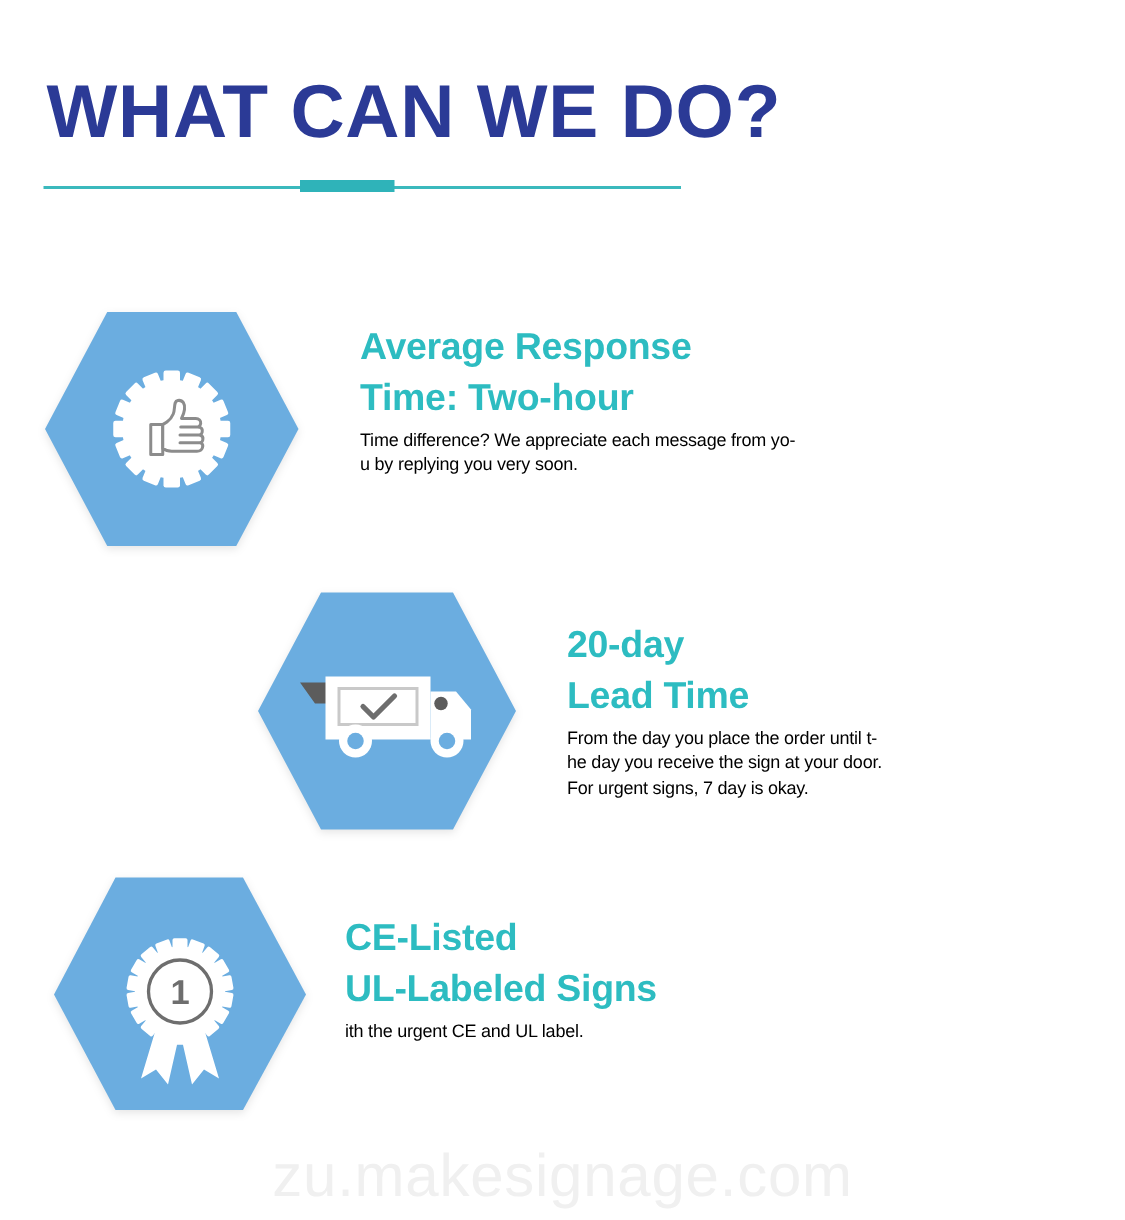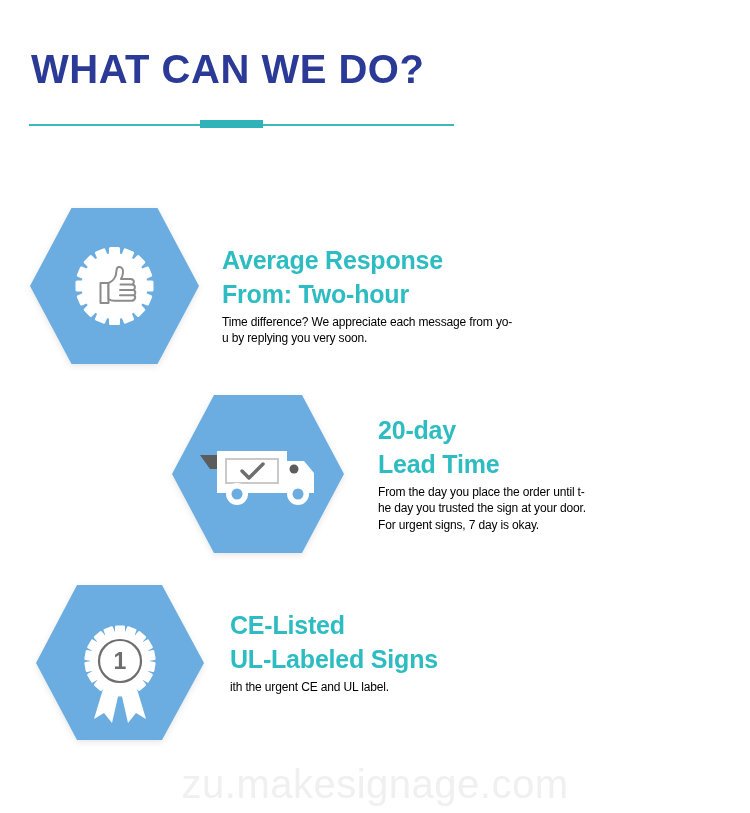--- a/index.html
+++ b/index.html
@@ -15,21 +15,21 @@
   #page {
     position:relative;
     width:750px; height:813px;
     background:#ffffff;
   }
 
   
   .page-title {
     position:absolute;
     left:31px; top:48px;
-    font-size:40px;
+    font-size:50px;
     font-weight:bold;
     letter-spacing:0.5px;
     color:#2b3a96;
     white-space:nowrap;
     line-height:1.05;
   }
 
   
   .divider {
     position:absolute;
@@ -72,21 +72,21 @@
     color:#000000;
     font-size:12px;
     line-height:1.37;
     letter-spacing:-0.15px;
     margin-top:3px;
   }
   .feature-body div { white-space:nowrap; }
 
   
   #feature-1 .hex-wrap { left:28px;  top:206px; }
-  #feature-1 .feature-text { left:222px; top:214px;margin-top:29px; }
+  #feature-1 .feature-text { left:240px; top:214px; }
 
   #feature-2 .hex-wrap { left:170px; top:393px; }
   #feature-2 .feature-text { left:378px; top:413px; }
 
   #feature-3 .hex-wrap { left:34px;  top:583px; }
   #feature-3 .feature-text { left:230px; top:608px; }
 
   
   .watermark {
     position:absolute;
@@ -147,21 +147,21 @@
             <path d="M23.5,25 L37,25"></path>
             <path d="M23.5,30.2 L37.4,30.2"></path>
           </g>
         </g>
       </svg>
     </div>
 
     <div class="feature-text">
       <div class="feature-heading">
         <div>Average Response</div>
-        <div>From: Two-hour</div>
+        <div>Time: Two-hour</div>
       </div>
       <div class="feature-body">
         <div>Time difference? We appreciate each message from yo-</div>
         <div>u by replying you very soon.</div>
       </div>
     </div>
   </div>
 
   <div class="feature" id="feature-2">
 
@@ -186,21 +186,21 @@
       </svg>
     </div>
 
     <div class="feature-text">
       <div class="feature-heading">
         <div>20-day</div>
         <div>Lead Time</div>
       </div>
       <div class="feature-body">
         <div>From the day you place the order until t-</div>
-        <div>he day you trusted the sign at your door.</div>
+        <div>he day you receive the sign at your door.</div>
         <div>For urgent signs, 7 day is okay.</div>
       </div>
     </div>
   </div>
 
   <div class="feature" id="feature-3">
 
     <div class="hex-wrap">
       <svg class="hex" width="172" height="159" viewBox="0 0 172 159">
         <polygon points="43,2 128,2 170,80 128,157 43,157 2,80" fill="#6bade0"></polygon>

